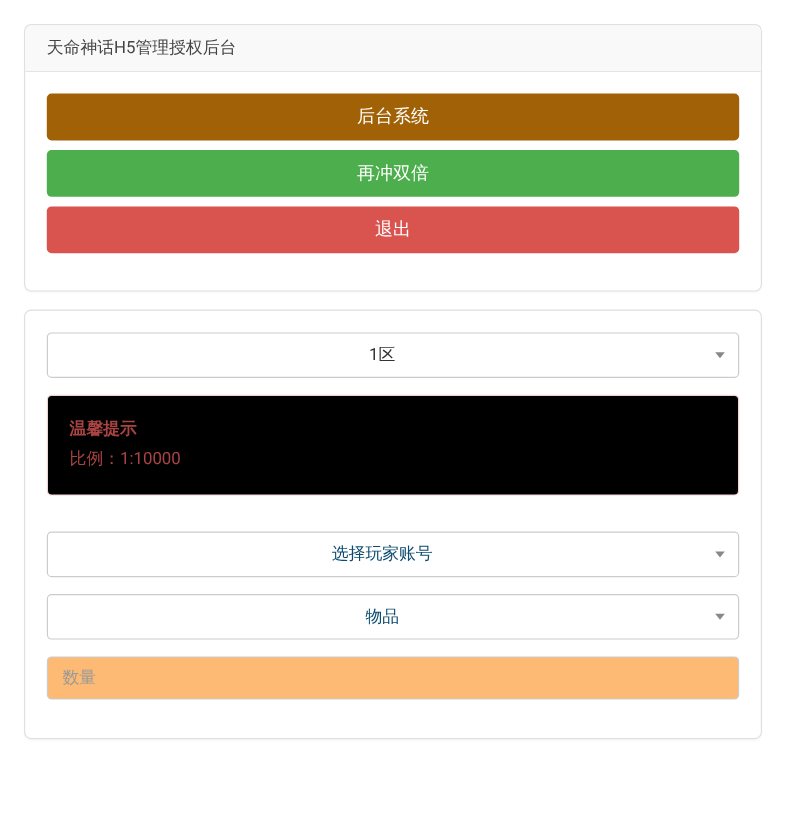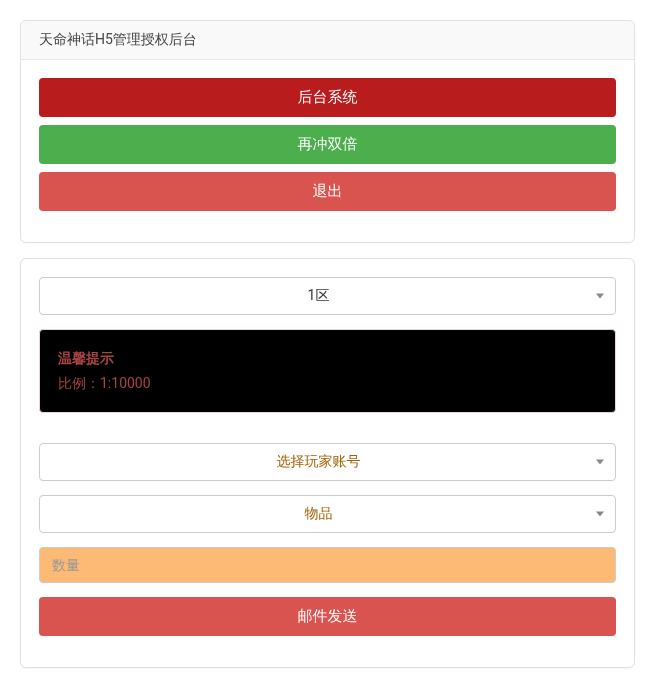--- a/index.html
+++ b/index.html
@@ -35,40 +35,40 @@
       font-size: 15px;
       color: #fff;
       text-align: center;
       border: none;
       border-radius: 4px;
       cursor: pointer;
       margin-bottom: 8px;
       font-family: inherit;
     }
     .btn:last-child { margin-bottom: 13px; }
-    .btn-warning { background: #b91c1c; }
+    .btn-warning { background: #a16207; }
     .btn-success { background: #4cae4c; }
     .btn-danger { background: #d9534f; }
     .select-wrap {
       position: relative;
       margin-bottom: 14px;
     }
     .select-control {
       width: 100%;
       padding: 9px 30px 9px 12px;
       font-size: 14px;
       border: 1px solid #ccc;
       border-radius: 4px;
       background: #fff;
       cursor: pointer;
       color: #333;
       font-family: inherit;
       text-align: center;
     }
-    .select-control.placeholder { color: #a16207; }
+    .select-control.placeholder { color: #0c4a6e; }
     .caret {
       position: absolute;
       right: 12px;
       top: 50%;
       transform: translateY(-50%);
       width: 0;
       height: 0;
       border-left: 4px solid transparent;
       border-right: 4px solid transparent;
       border-top: 5px solid #888;
@@ -137,16 +137,15 @@
       <span class="caret"></span>
     </div>
 
     <div class="select-wrap">
       <button class="select-control placeholder">物品</button>
       <span class="caret"></span>
     </div>
 
     <input type="text" class="input-control" placeholder="数量" style="">
 
-    <button class="btn btn-danger send-btn">邮件发送</button>
 
   </div>
 </div>
 
 </body></html>

